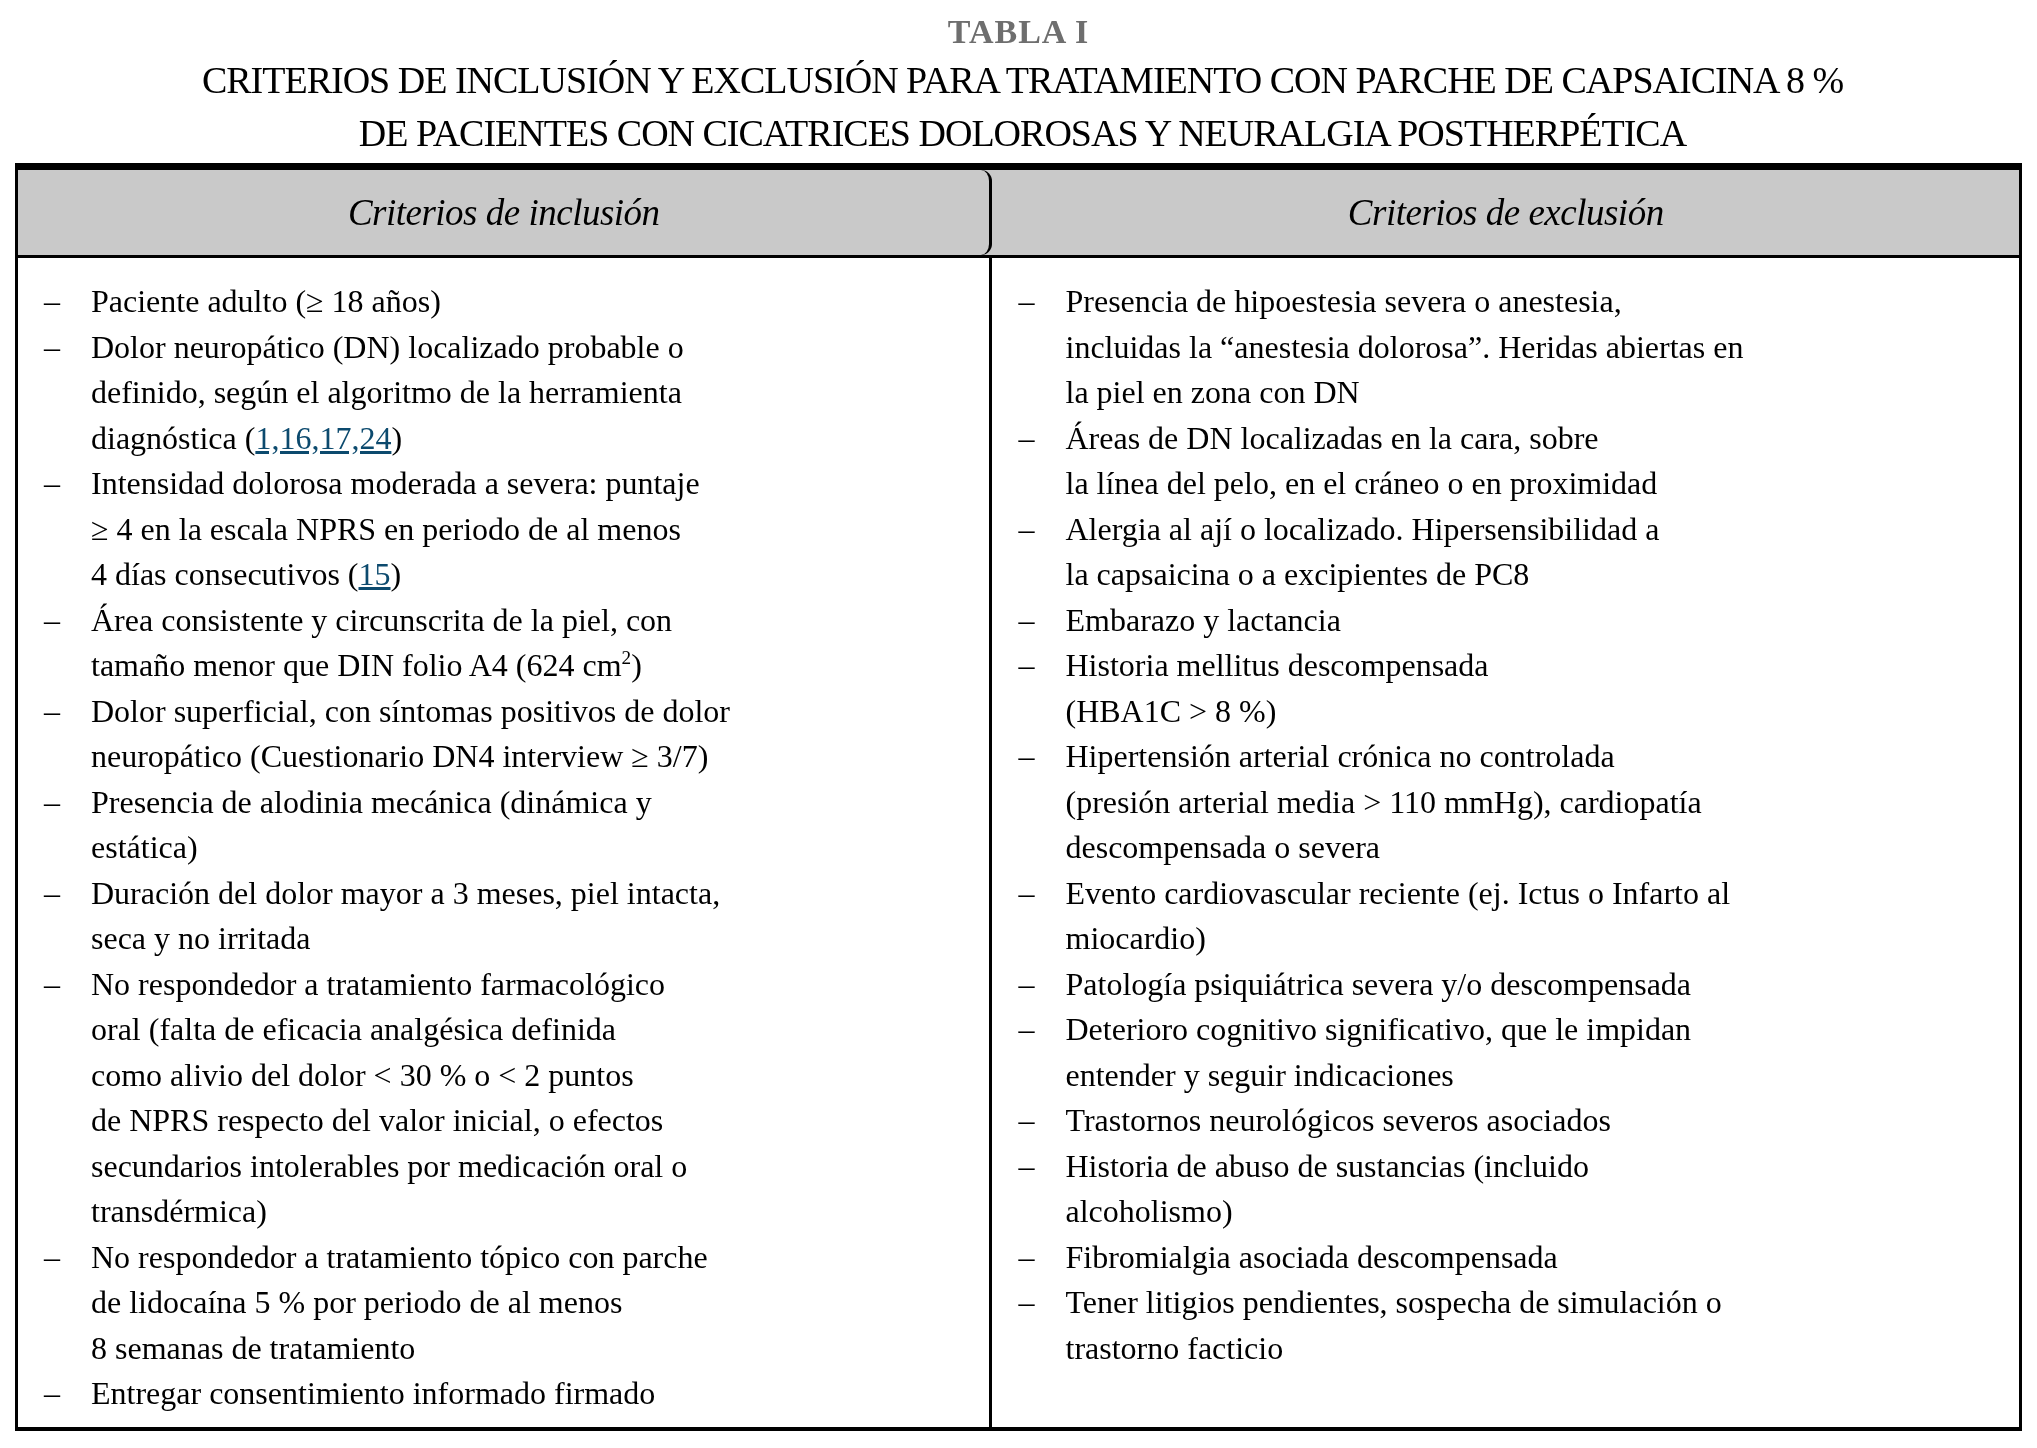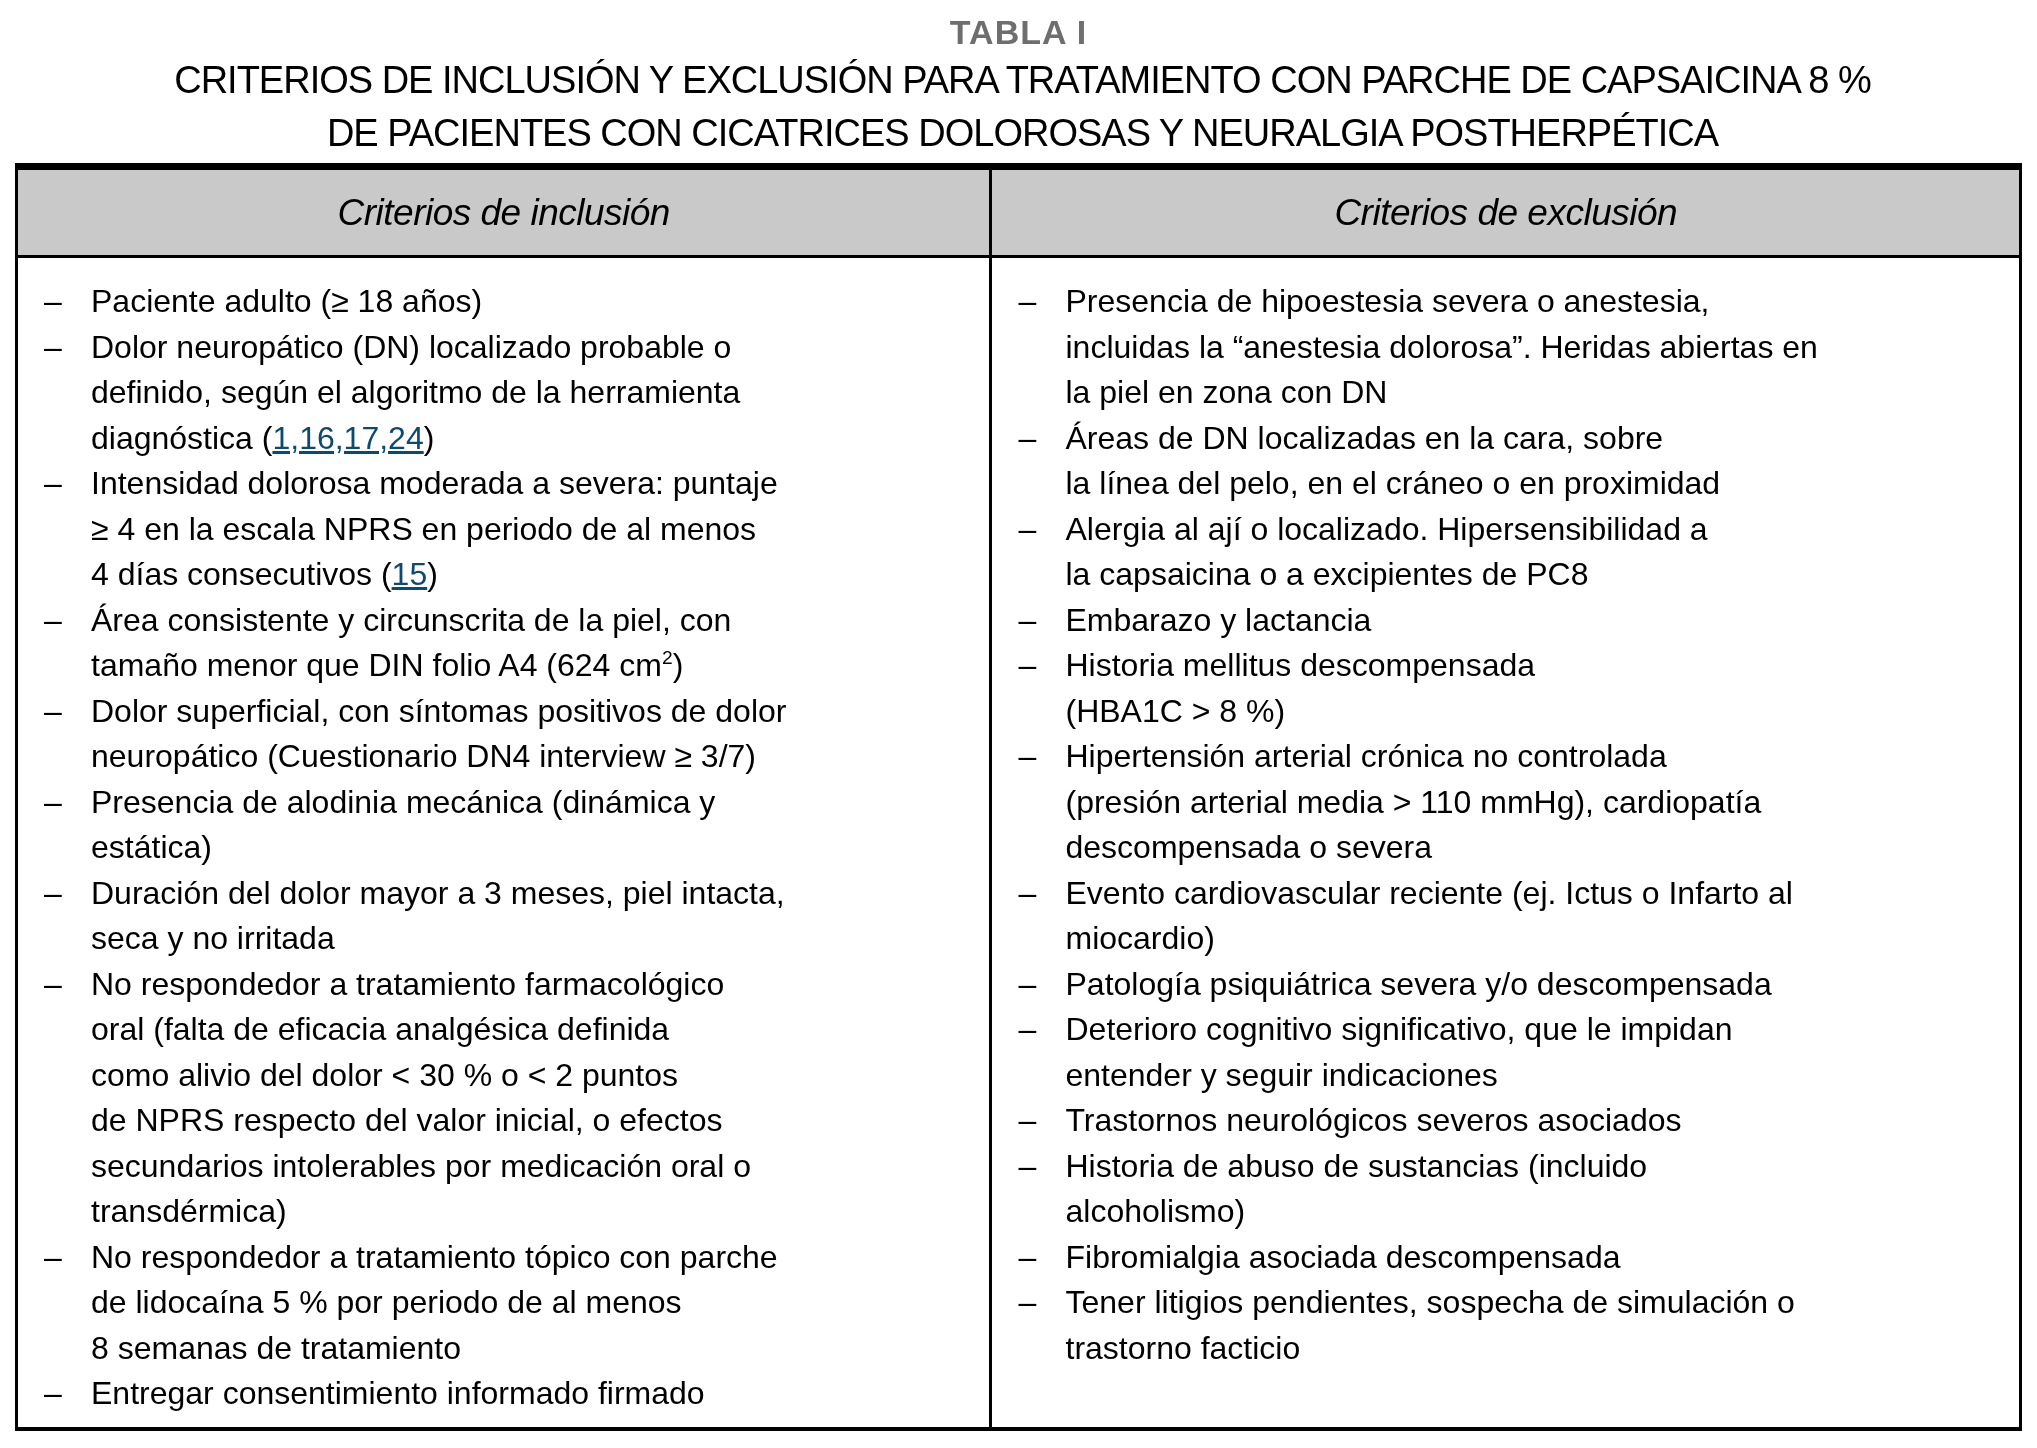--- a/index.html
+++ b/index.html
@@ -1,20 +1,20 @@
 <!DOCTYPE html>
 <html><head>
 <meta charset="utf-8">
 <style>
   html,body { margin:0; padding:0; background:#ffffff; }
   .page {
     position:relative;
     width:2037px; height:1448px;
     background:#ffffff;
-    font-family:Liberation Sans, sans-serif;
+    font-family:Liberation Serif, serif;
     color:#000000;
     overflow:hidden;
   }
   
   .title-block { text-align:center; padding-top:10px; }
   .tabla-label {
     font-size:34px; line-height:44px; font-weight:bold;
     color:#6e6e6e; letter-spacing:1px;
   }
   .subtitle-line {
@@ -34,21 +34,21 @@
   .thead {
     display:flex; flex:none;
     background:#c9c9c9;
     border-bottom:3px solid #000;
     height:85px;
   }
   .th {
     display:flex; align-items:center; justify-content:center;
     font-style:italic; font-size:37px; letter-spacing:-0.5px;
   }
-  .th-left  { width:48.7%; border-right:3px solid #000; box-sizing:border-box; }
+  .th-left  { width:48.7%; border-right:3px solid #000; box-sizing:border-box;border-radius:11px; }
   .th-right { flex:1; }
   .tbody { display:flex; flex:1; min-height:0; }
   .col {
     box-sizing:border-box;
     padding:21px 12px 0 26px;
     font-size:32px; line-height:45.5px;
   }
   .col-left  { width:48.7%; border-right:3px solid #000; }
   .col-right { flex:1; }
   

